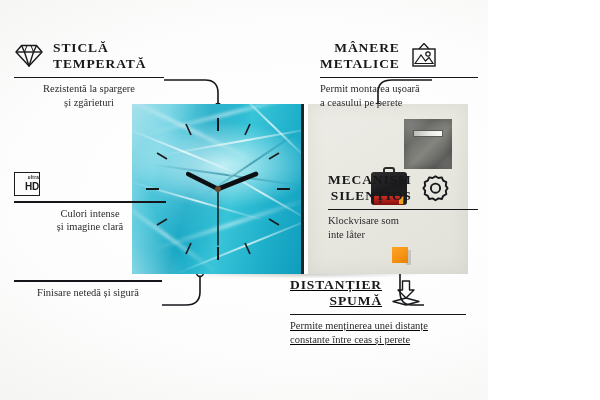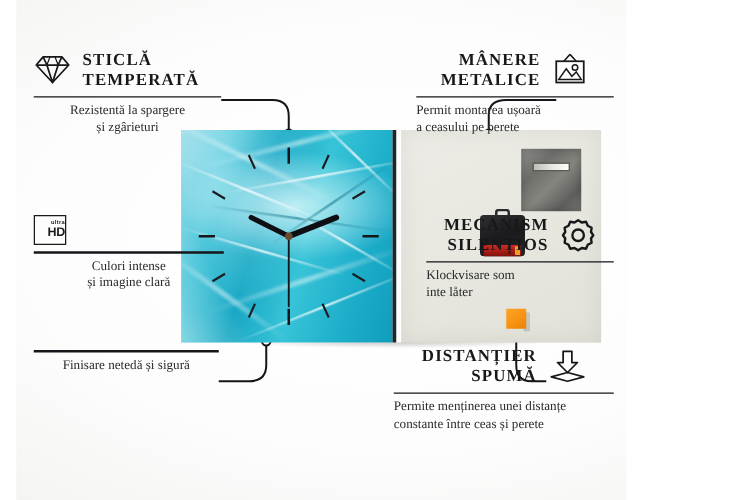--- a/index.html
+++ b/index.html
@@ -12,21 +12,20 @@
     overflow: hidden;
     font-family: "Liberation Serif", serif;
     background: #ffffff;
   }
   #stage {
     position: relative;
     width: 488px;
     height: 400px;
     background:
       radial-gradient(ellipse 520px 300px at 300px 190px, #ffffff 0%, #fdfdfd 55%, #f2f2f0 100%);
-    margin-left: 13px;
   }
 
   
   #connectors {
     position: absolute;
     left: 0; top: 0;
     width: 600px; height: 400px;
     pointer-events: none;
   }
 
@@ -156,21 +155,21 @@
     background: rgba(120,118,110,0.28);
   }
 
   
   .callout { position: absolute; }
   .callout .head {
     display: flex;
     align-items: center;
     gap: 9px;
   }
-  .callout.right .head { justify-content: center; }
+  .callout.right .head { justify-content: flex-start; }
   .title {
     font-family: "Liberation Serif", serif;
     font-size: 13.5px;
     font-weight: bold;
     letter-spacing: 0.9px;
     color: #17181a;
     line-height: 1.18;
     text-transform: uppercase;
     white-space: pre-line;
   }
@@ -191,21 +190,21 @@
   }
   .callout.right .desc { text-align: left; }
   .icon { flex: 0 0 auto; display: block; }
 
   
   #c-glass   { left: 14px;  top: 40px;  width: 150px; }
   #c-print   { left: 14px;  top: 172px; width: 152px; }
   #c-edges   { left: 14px;  top: 275px; width: 148px; }
   #c-handles { right: 10px; top: 40px;  width: 158px; }
   #c-mech    { right: 10px; top: 172px; width: 150px; }
-  #c-foam    { right: 10px; top: 277px; width: 176px; }
+  #c-foam    { right: 22px; top: 277px; width: 176px; text-decoration: underline; }
 
   #c-glass .rule   { width: 150px; }
   #c-print .rule   { width: 152px; }
   #c-edges .rule   { width: 148px; }
   #c-handles .rule { width: 158px; }
   #c-mech .rule    { width: 150px; }
   #c-foam .rule    { width: 176px; }
 
   
   .hd-badge {

